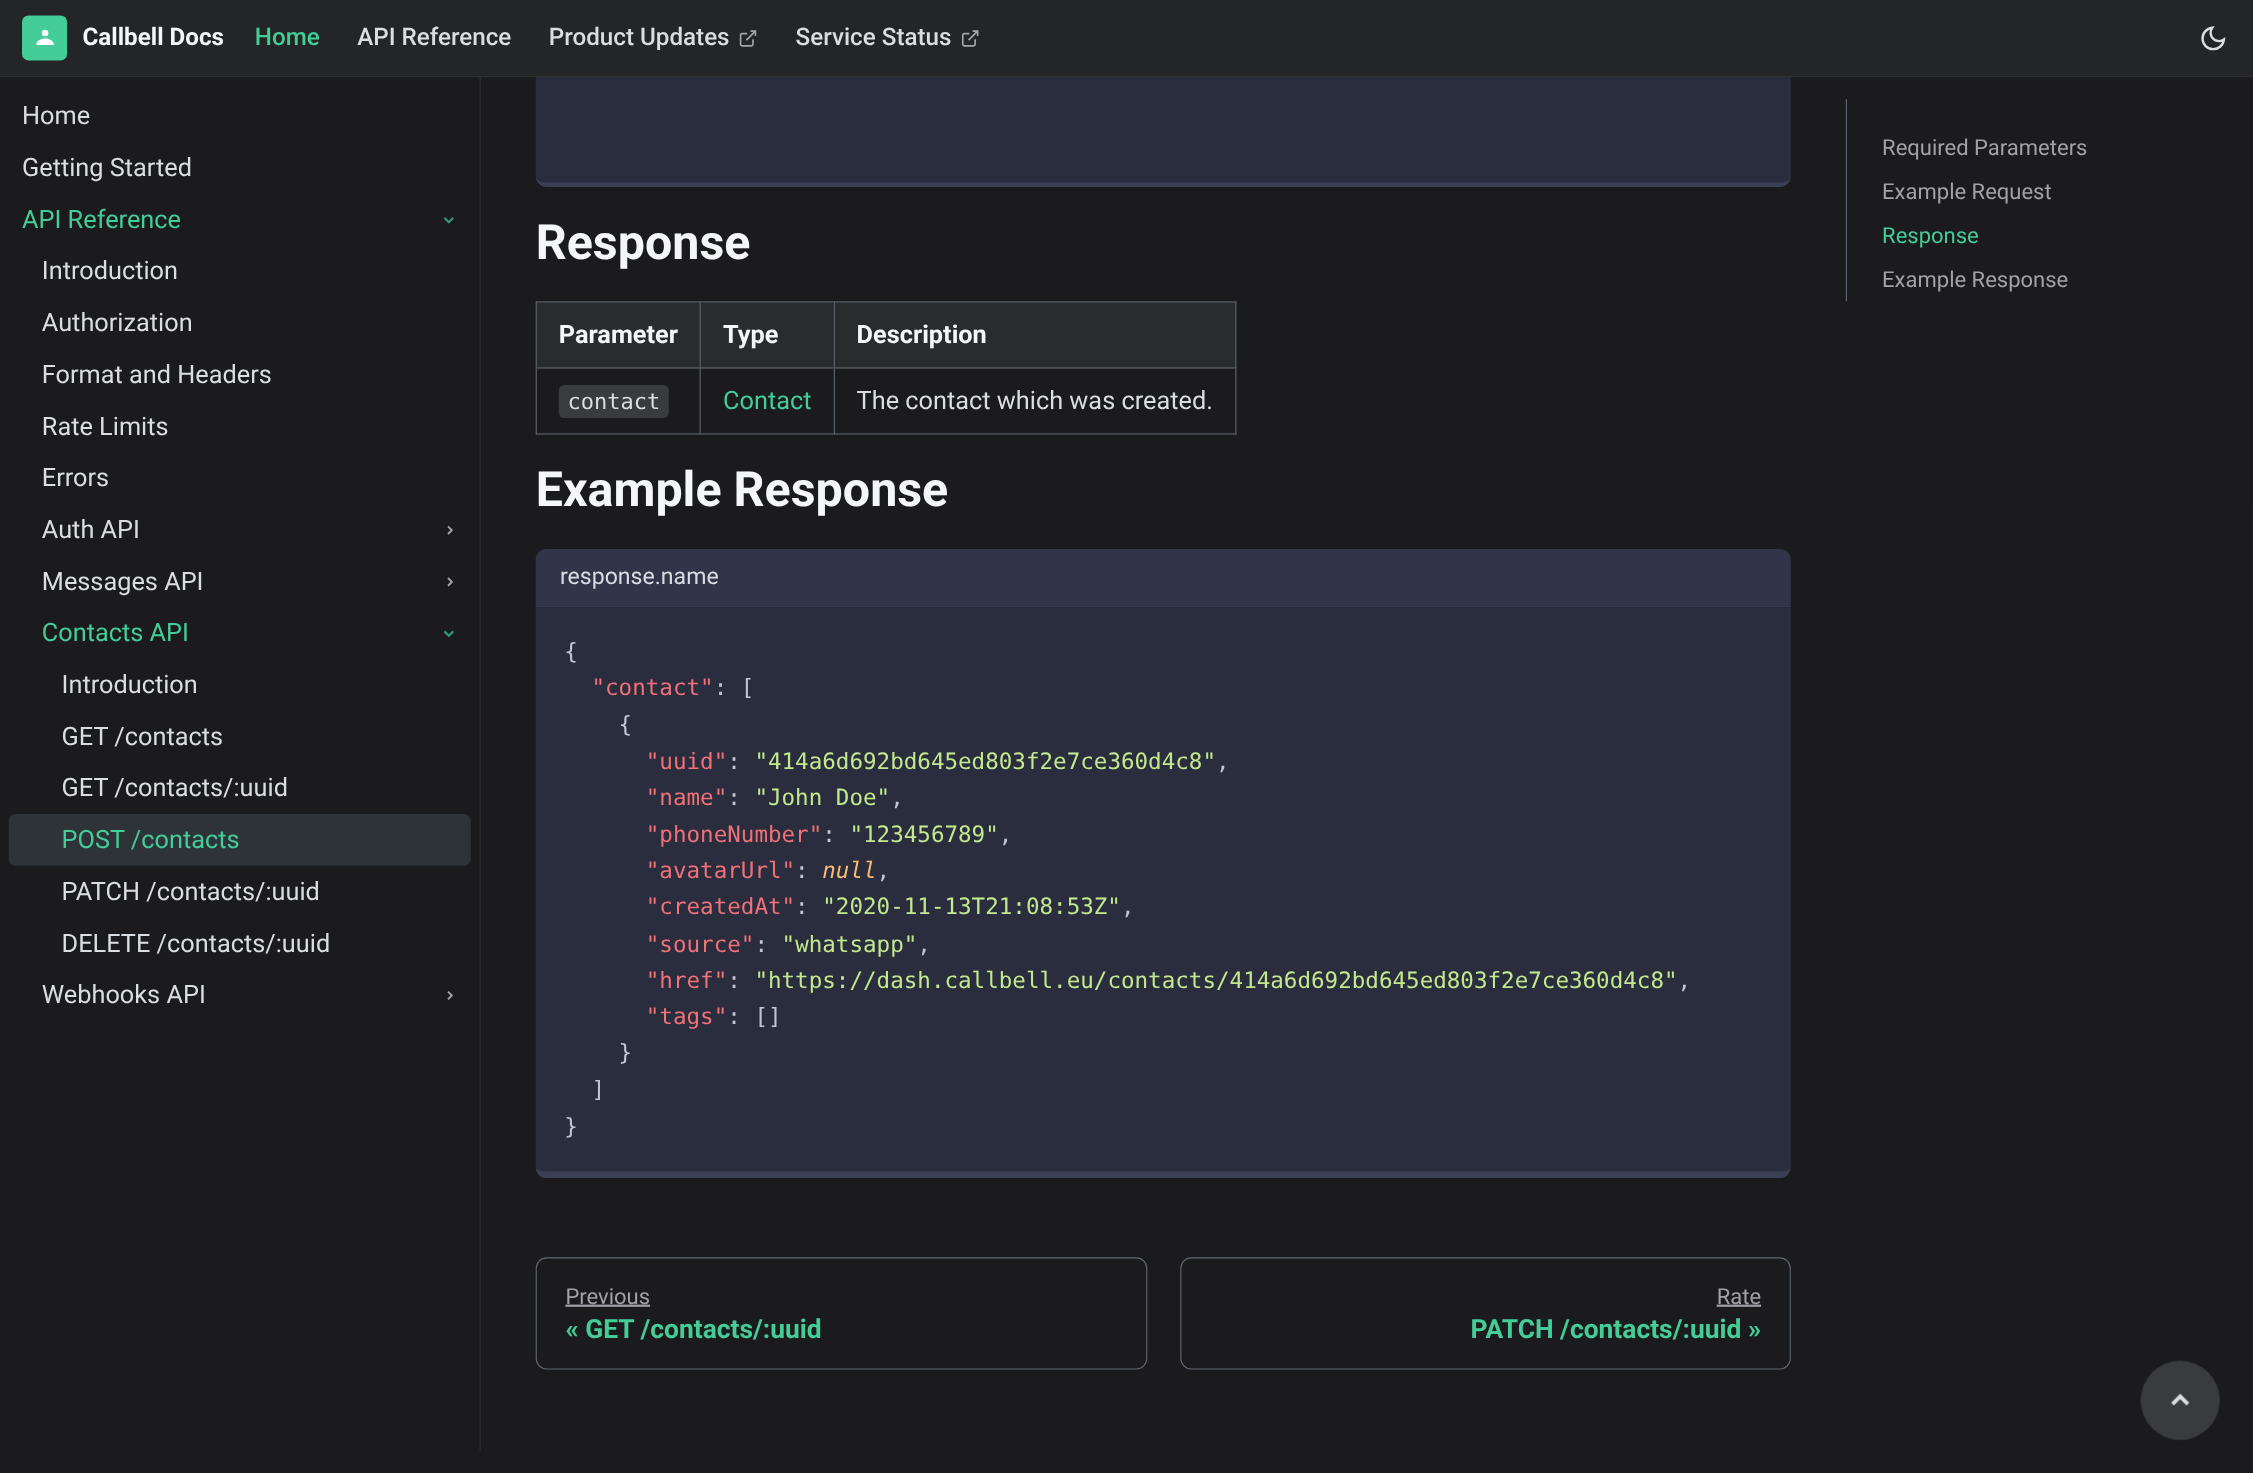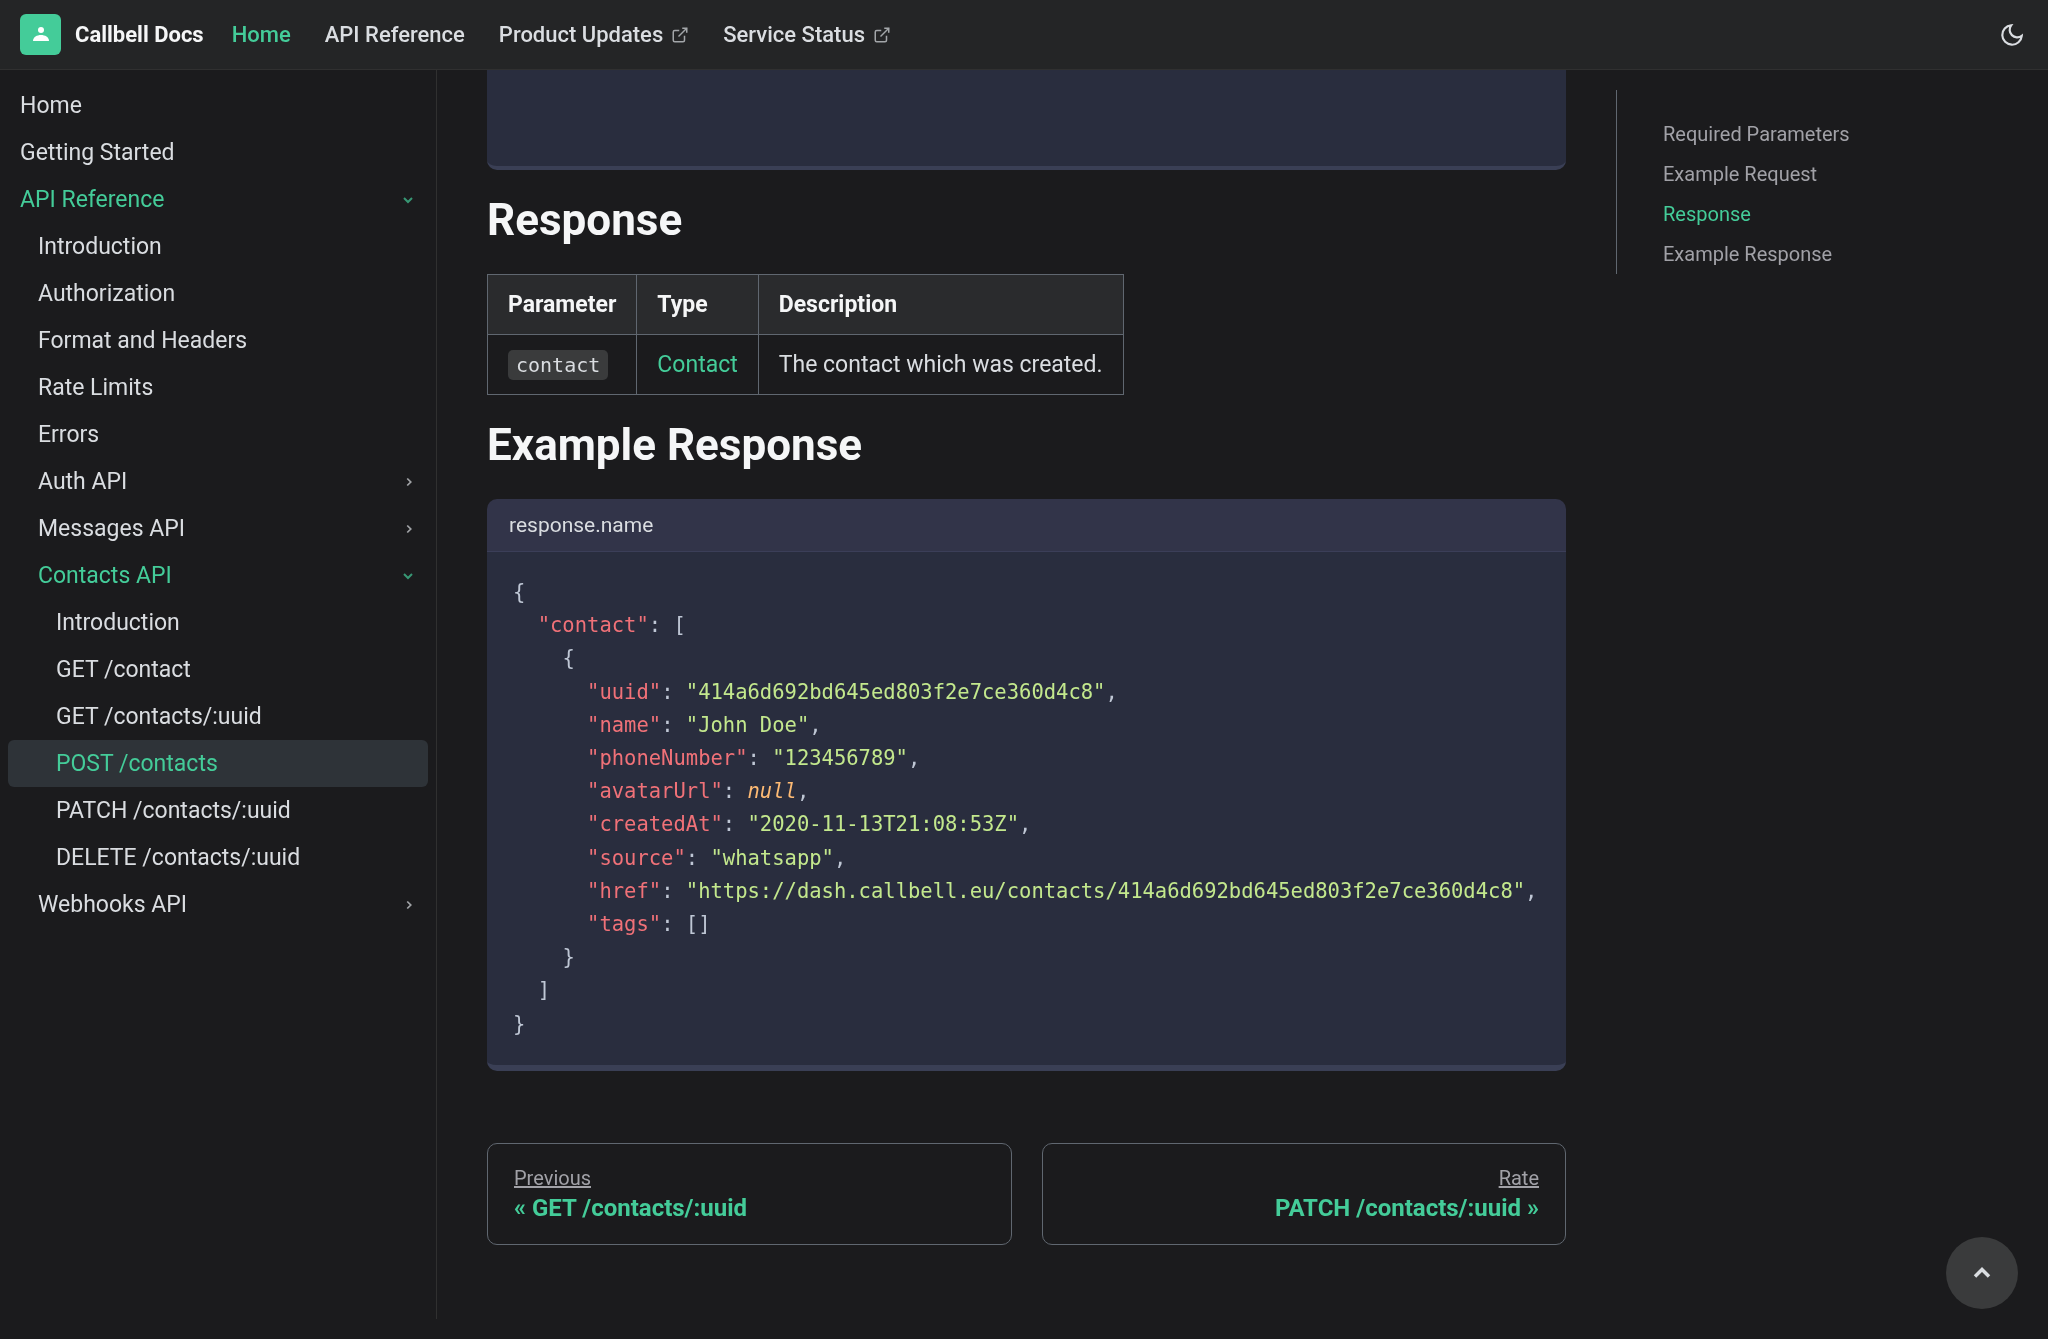--- a/index.html
+++ b/index.html
@@ -154,22 +154,22 @@
   padding: 22px 26px;
   text-decoration: none;
   color: #dadde1;
   display: flex;
   flex-direction: column;
 }
 .pager .sub { font-size: 20px; color: #a1a1a7; margin-bottom: 4px; text-decoration: underline; }
 .pager .ttl { font-size: 24px; font-weight: 700; color: #44cc99; }
 .pager a.next { align-items: flex-end; text-align: right; }
 .toc {
-  width: 432px;
-  padding: 24px 20px 0 46px;
+  width: 370px;
+  padding: 24px 20px 0 32px;
   border-left: 1px solid #606770;
   margin-top: 20px;
   height: fit-content;
   align-self: flex-start;
 }
 .toc-item {
   font-size: 20px;
   padding: 8px 0;
   color: #a1a1a7;
   cursor: pointer;
@@ -251,21 +251,21 @@
           <polyline points="9 18 15 12 9 6"></polyline>
         </svg>
     </div>
     <div class="side-item l1 active-cat">
       <span>Contacts API</span>
       <svg class="chev" width="16" height="16" viewBox="0 0 24 24" fill="none" stroke="currentColor" stroke-width="3">
           <polyline points="6 9 12 15 18 9"></polyline>
         </svg>
     </div>
     <div class="side-item l2">Introduction</div>
-    <div class="side-item l2">GET /contact</div>
+    <div class="side-item l2">GET /contacts</div>
     <div class="side-item l2">GET /contacts/:uuid</div>
     <div class="side-item l2 selected">POST /contacts</div>
     <div class="side-item l2">PATCH /contacts/:uuid</div>
     <div class="side-item l2">DELETE /contacts/:uuid</div>
     <div class="side-item l1">
       <span>Webhooks API</span>
       <svg class="chev" width="14" height="14" viewBox="0 0 24 24" fill="none" stroke="currentColor" stroke-width="3">
           <polyline points="9 18 15 12 9 6"></polyline>
         </svg>
     </div>

